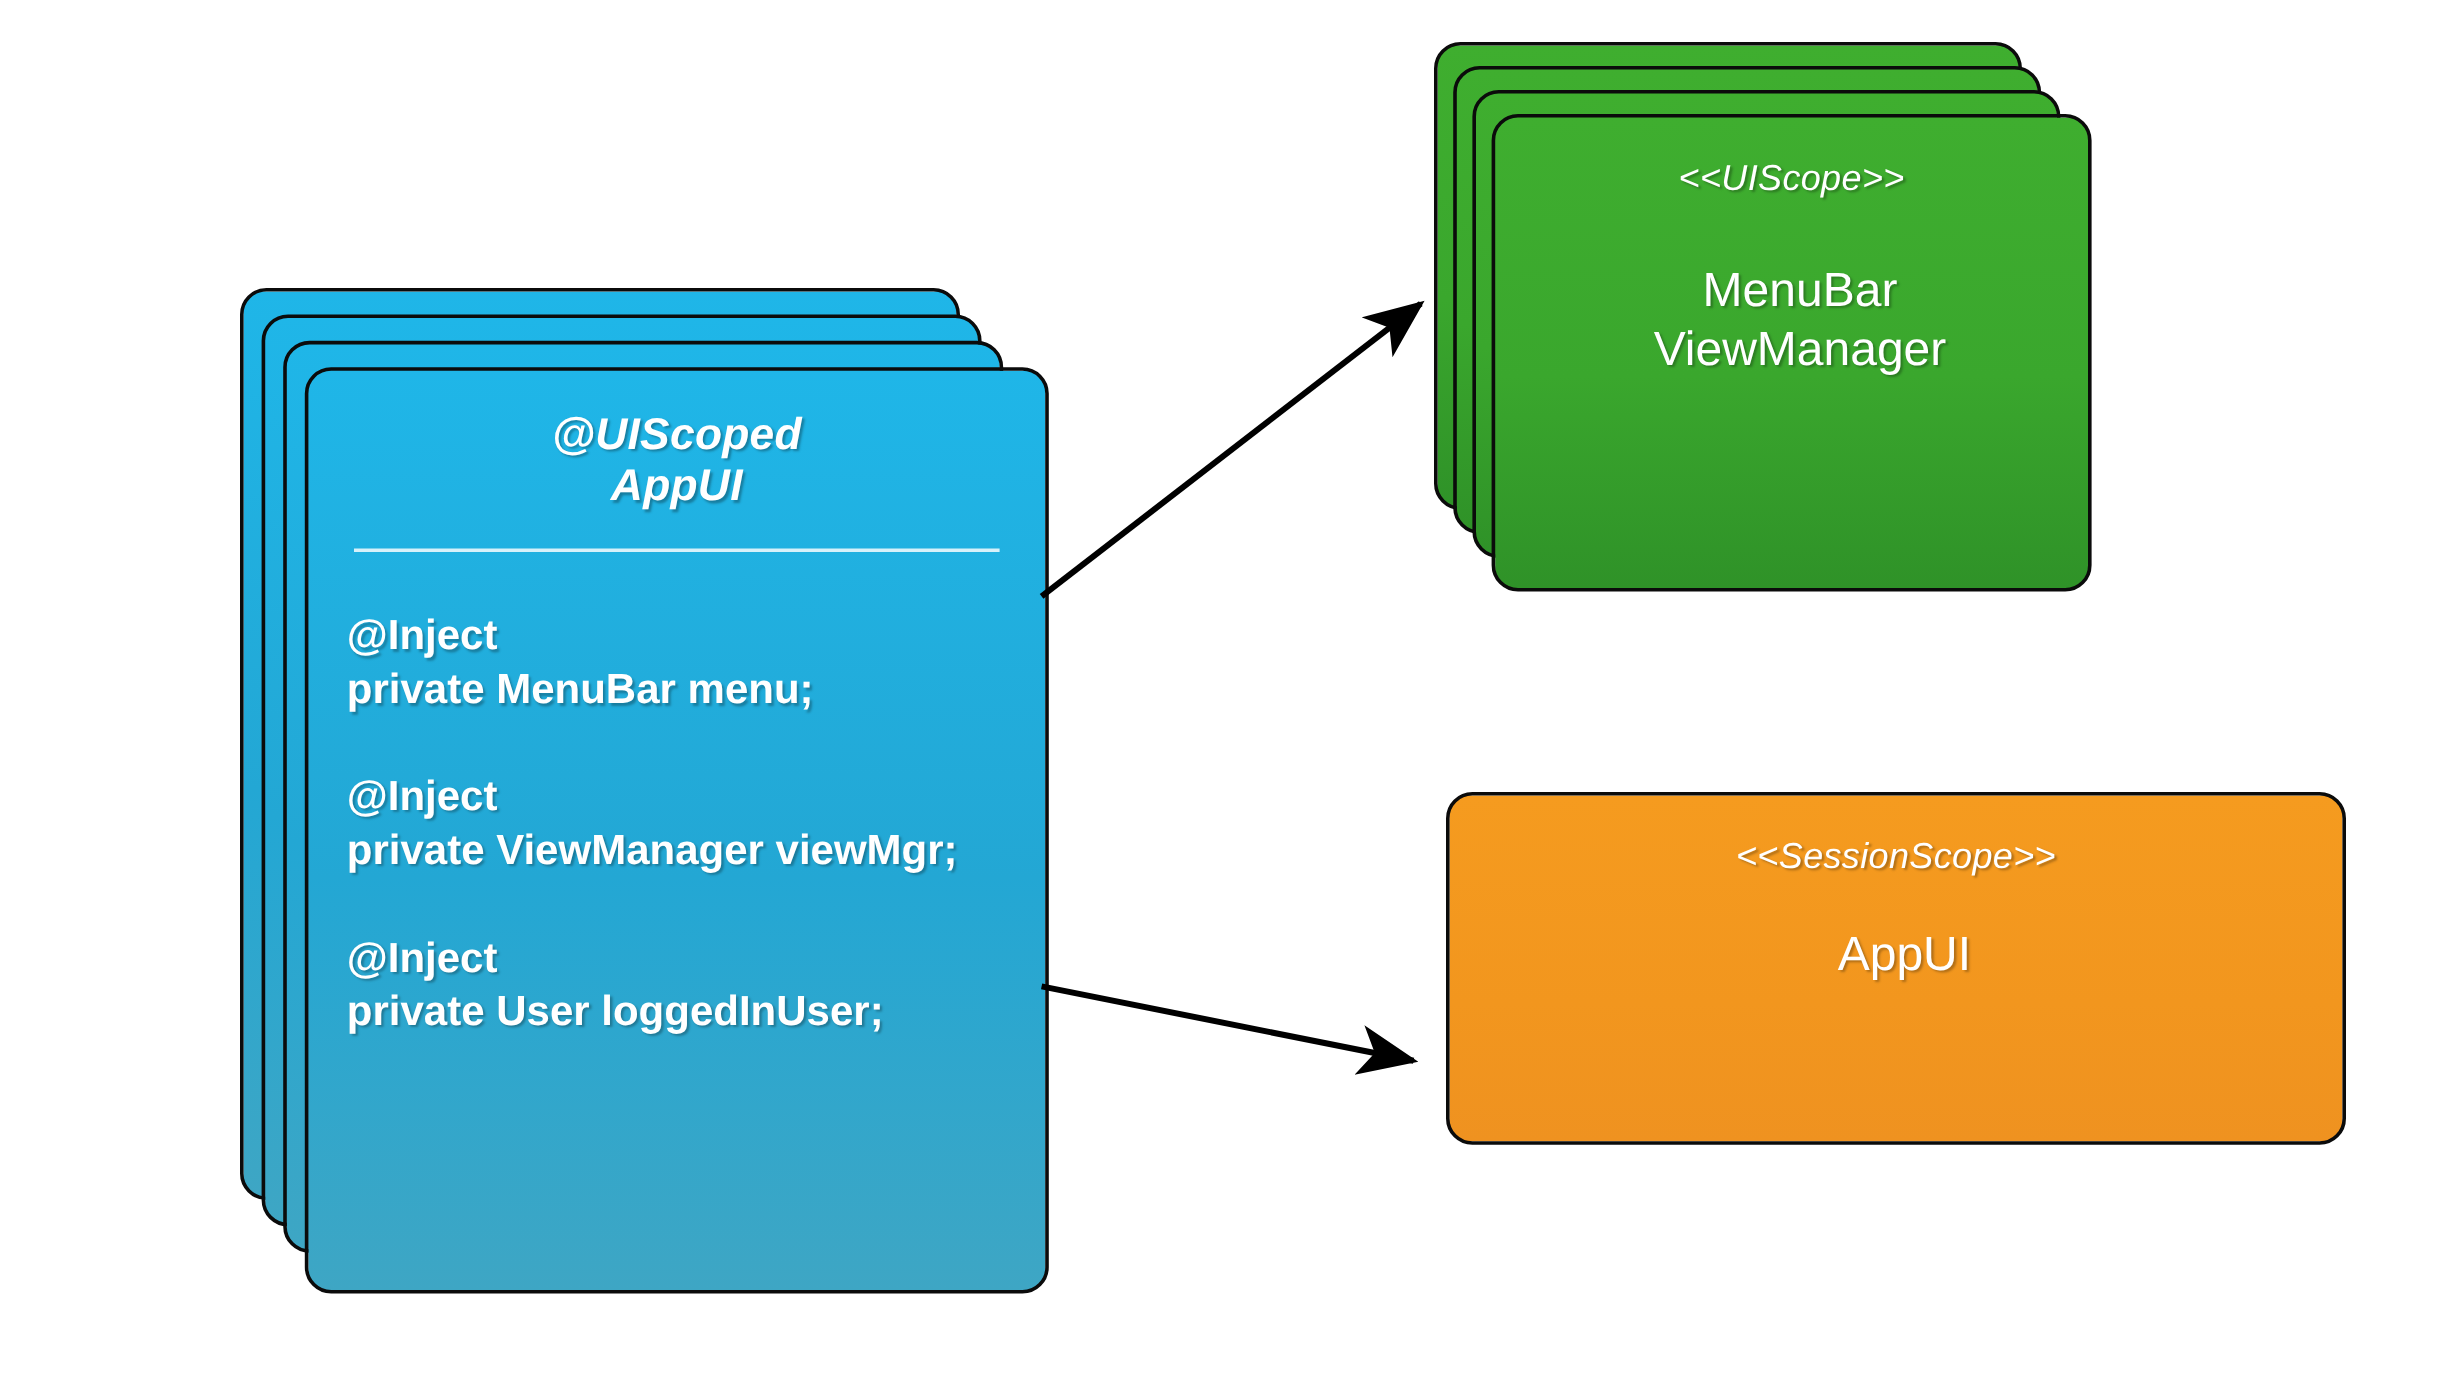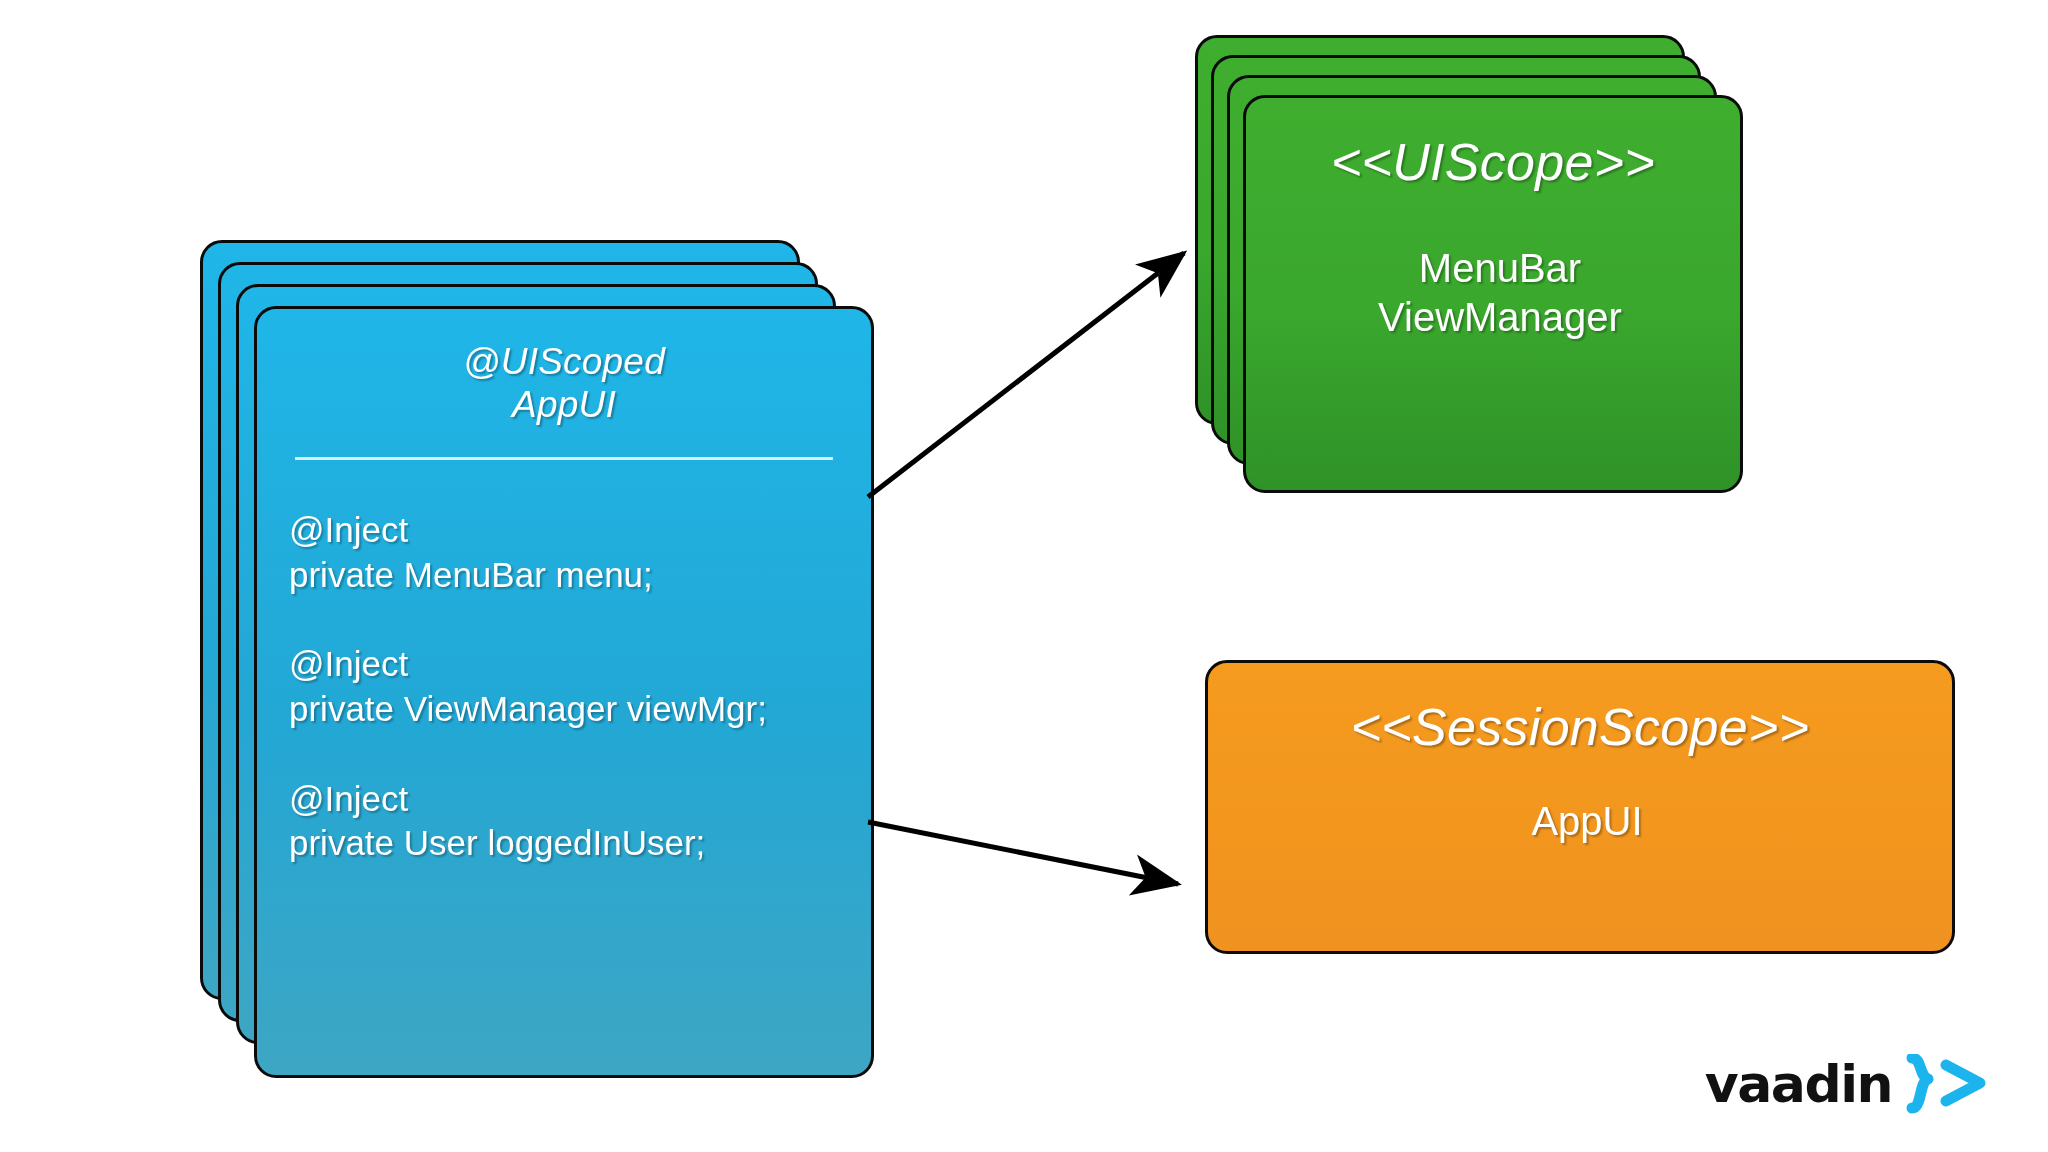--- a/index.html
+++ b/index.html
@@ -50,20 +50,21 @@
   #appui-stack .l2 { left: 18px; top: 22px; width: 600px; height: 760px; }
   #appui-stack .l3 { left: 36px; top: 44px; width: 600px; height: 760px; }
   #appui-stack .l4 { left: 54px; top: 66px; width: 620px; height: 772px; }
 
   .card-inner {
     padding: 26px 30px 20px 30px;
     height: 100%;
     box-sizing: border-box;
     display: flex;
     flex-direction: column;
+    font-weight: bold;
   }
   .card-title {
     text-align: center;
     color: #ffffff;
     font-style: italic;
     font-size: 37px;
     line-height: 1.16;
     letter-spacing: .2px;
     text-shadow: 2px 2px 2px rgba(0,0,0,.30);
     white-space: pre-line;
@@ -103,21 +104,21 @@
     padding: 34px 26px;
     height: 100%;
     box-sizing: border-box;
     display: flex;
     flex-direction: column;
     align-items: center;
   }
   .scope-stereotype {
     color: #ffffff;
     font-style: italic;
-    font-size: 52px;
+    font-size: 30px;
     text-shadow: 2px 2px 2px rgba(0,0,0,.30);
     letter-spacing: .3px;
   }
   .scope-name {
     color: #ffffff;
     font-size: 40px;
     line-height: 1.22;
     text-align: center;
     margin-top: 52px;
     white-space: pre-line;
@@ -214,21 +215,14 @@
   <svg class="arrows" viewBox="0 0 2048 1152">
     <defs>
       <marker id="arrowhead" markerWidth="11" markerHeight="11" refX="9.2" refY="4.2" orient="auto" markerUnits="strokeWidth">
         <path d="M0,0 L10,4.2 L0,8.4 L2.6,4.2 Z" fill="#000000"></path>
       </marker>
     </defs>
     <line x1="868" y1="497" x2="1184" y2="253" stroke="#000000" stroke-width="5" marker-end="url(#arrowhead)"></line>
     <line x1="868" y1="822" x2="1178" y2="884" stroke="#000000" stroke-width="5" marker-end="url(#arrowhead)"></line>
   </svg>
 
-  <div id="vaadin-logo">
-    <span class="wordmark">vaadin</span>
-    <svg width="86" height="60" viewBox="0 0 86 60">
-      <path d="M6,4 C16,4 13,22 22,25 C13,28 16,54 6,54" fill="none" stroke="#1cb4ed" stroke-width="11" stroke-linecap="round" stroke-linejoin="round"></path>
-      <path d="M40,11 L74,29 L40,47" fill="none" stroke="#1cb4ed" stroke-width="11" stroke-linecap="round" stroke-linejoin="round"></path>
-    </svg>
-  </div>
 
 </div>
 
 </body></html>

